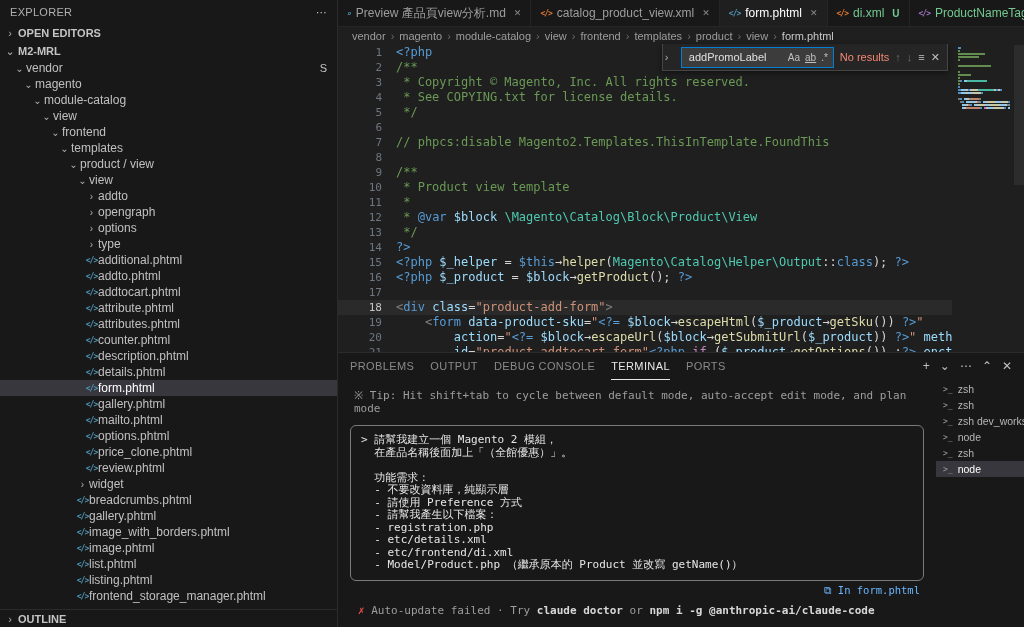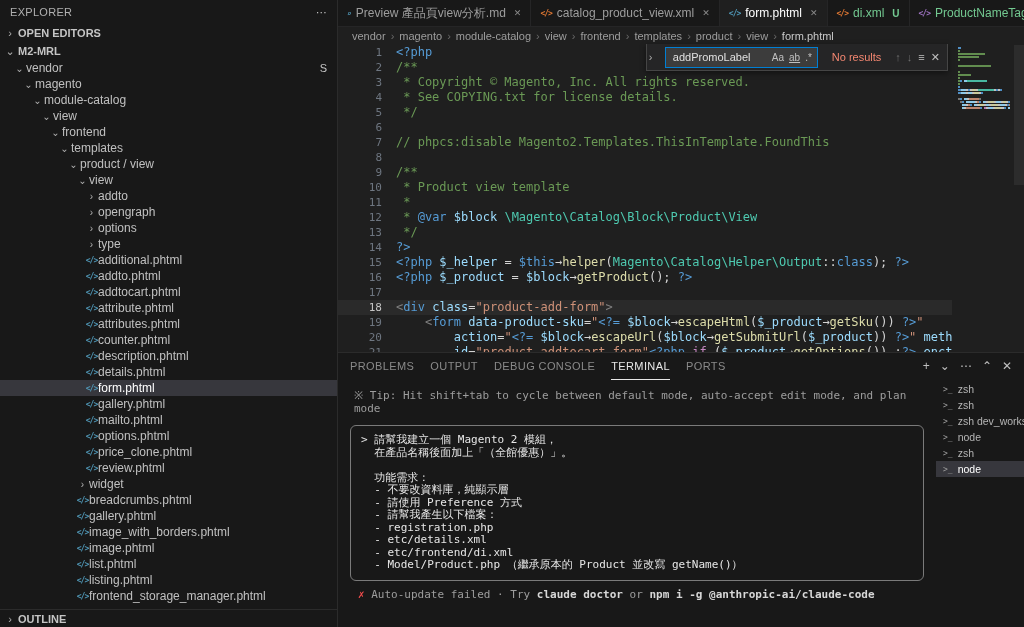--- a/index.html
+++ b/index.html
@@ -55,21 +55,21 @@
   
   .find{position:absolute;top:44px;right:76px;height:26px;background:#252526;border:1px solid #454545;border-top:none;
         display:flex;align-items:center;gap:6px;padding:0 7px 0 2px;font-size:11px;z-index:5;
         box-shadow:0 2px 6px rgba(0,0,0,.45);}
   .find-chev{color:#b0b0b0;width:10px;cursor:pointer;}
   .find-field{display:flex;align-items:center;background:#3c3c3c;border:1px solid #007fd4;height:19px;padding:0 5px;gap:5px;}
   .find-field input{background:transparent;border:none;outline:none;color:#e0e0e0;width:92px;font-size:11px;
                     font-family:"Liberation Sans",sans-serif;}
   .find-toggle{color:#c0c0c0;font-size:10px;cursor:pointer;}
   .find-toggle.word{text-decoration:underline;}
-  .find-status{color:#f48771;margin:0 8px;white-space:nowrap;}
+  .find-status{color:#f48771;margin:0 0;white-space:nowrap;}
   .find-ico{color:#6f6f6f;font-size:11px;cursor:pointer;}
   .find-ico.en{color:#c0c0c0;}
 
   
   .panel{position:absolute;left:338px;right:0;top:352px;bottom:0;background:#181818;border-top:1px solid #2b2b2b;
          display:flex;flex-direction:column;box-sizing:border-box;}
   .panel-head{height:26px;flex:none;display:flex;align-items:center;padding:0 12px;}
   #panel-tabs{display:flex;gap:16px;height:100%;align-items:center;}
   .ptab{font-size:11px;letter-spacing:.4px;color:#8a8a8a;height:100%;display:flex;align-items:center;
         border-bottom:1px solid transparent;cursor:pointer;}
@@ -507,20 +507,24 @@
             <div class="tline">&nbsp;</div>
             <div class="tline">  功能需求：</div>
             <div class="tline">  - 不要改資料庫，純顯示層</div>
             <div class="tline">  - 請使用 Preference 方式</div>
             <div class="tline">  - 請幫我產生以下檔案：</div>
             <div class="tline">  - registration.php</div>
             <div class="tline">  - etc/details.xml</div>
             <div class="tline">  - etc/frontend/di.xml</div>
             <div class="tline">  - Model/Product.php （繼承原本的 Product 並改寫 getName()）</div>
           </div>
+        <div class="term-context">
+          <span>⧉</span>
+          <span>In form.phtml</span>
+        </div>
         <div class="term-status">
           <span class="x">✗</span><span> Auto-update failed · Try </span><b>claude doctor</b><span> or </span><b>npm i -g @anthropic-ai/claude-code</b>
         </div>
       </div>
       <div class="term-list" id="termlist">
           <div class="trow2">
             <span class="ticon2">&gt;_</span>
             <span>zsh</span>
           </div>
           <div class="trow2">

